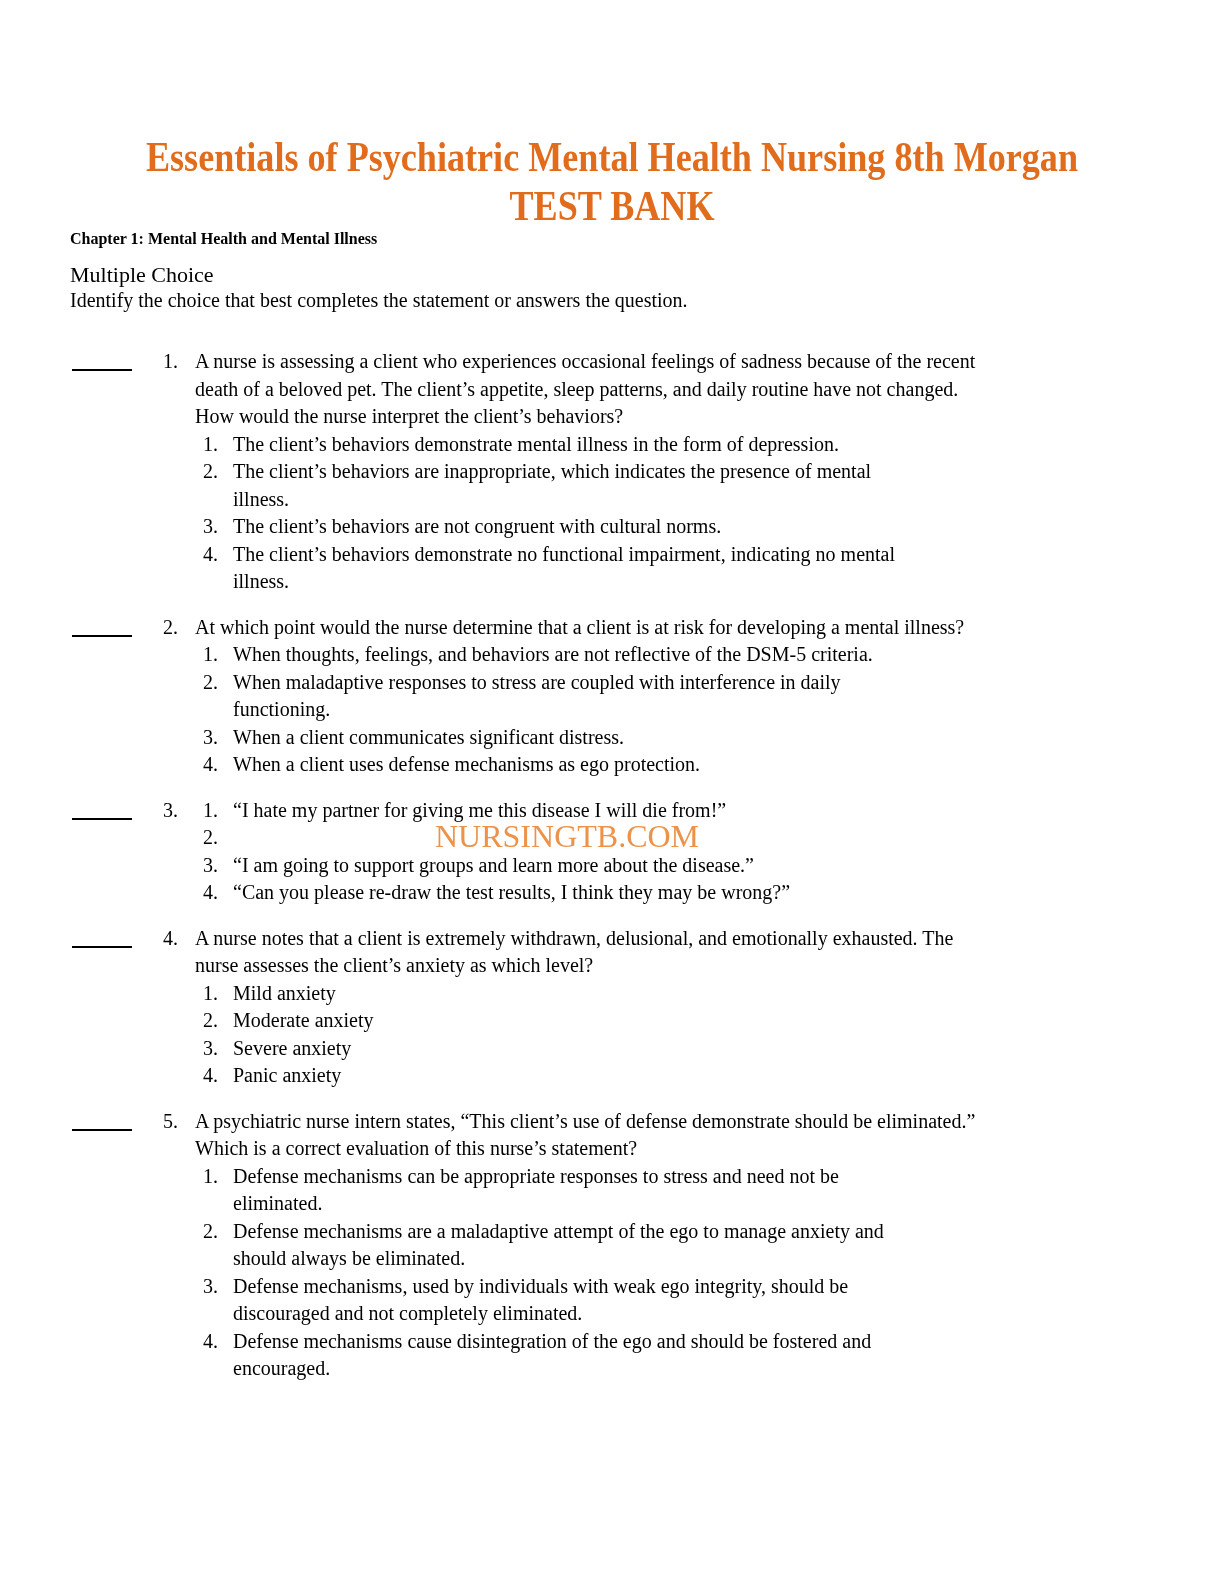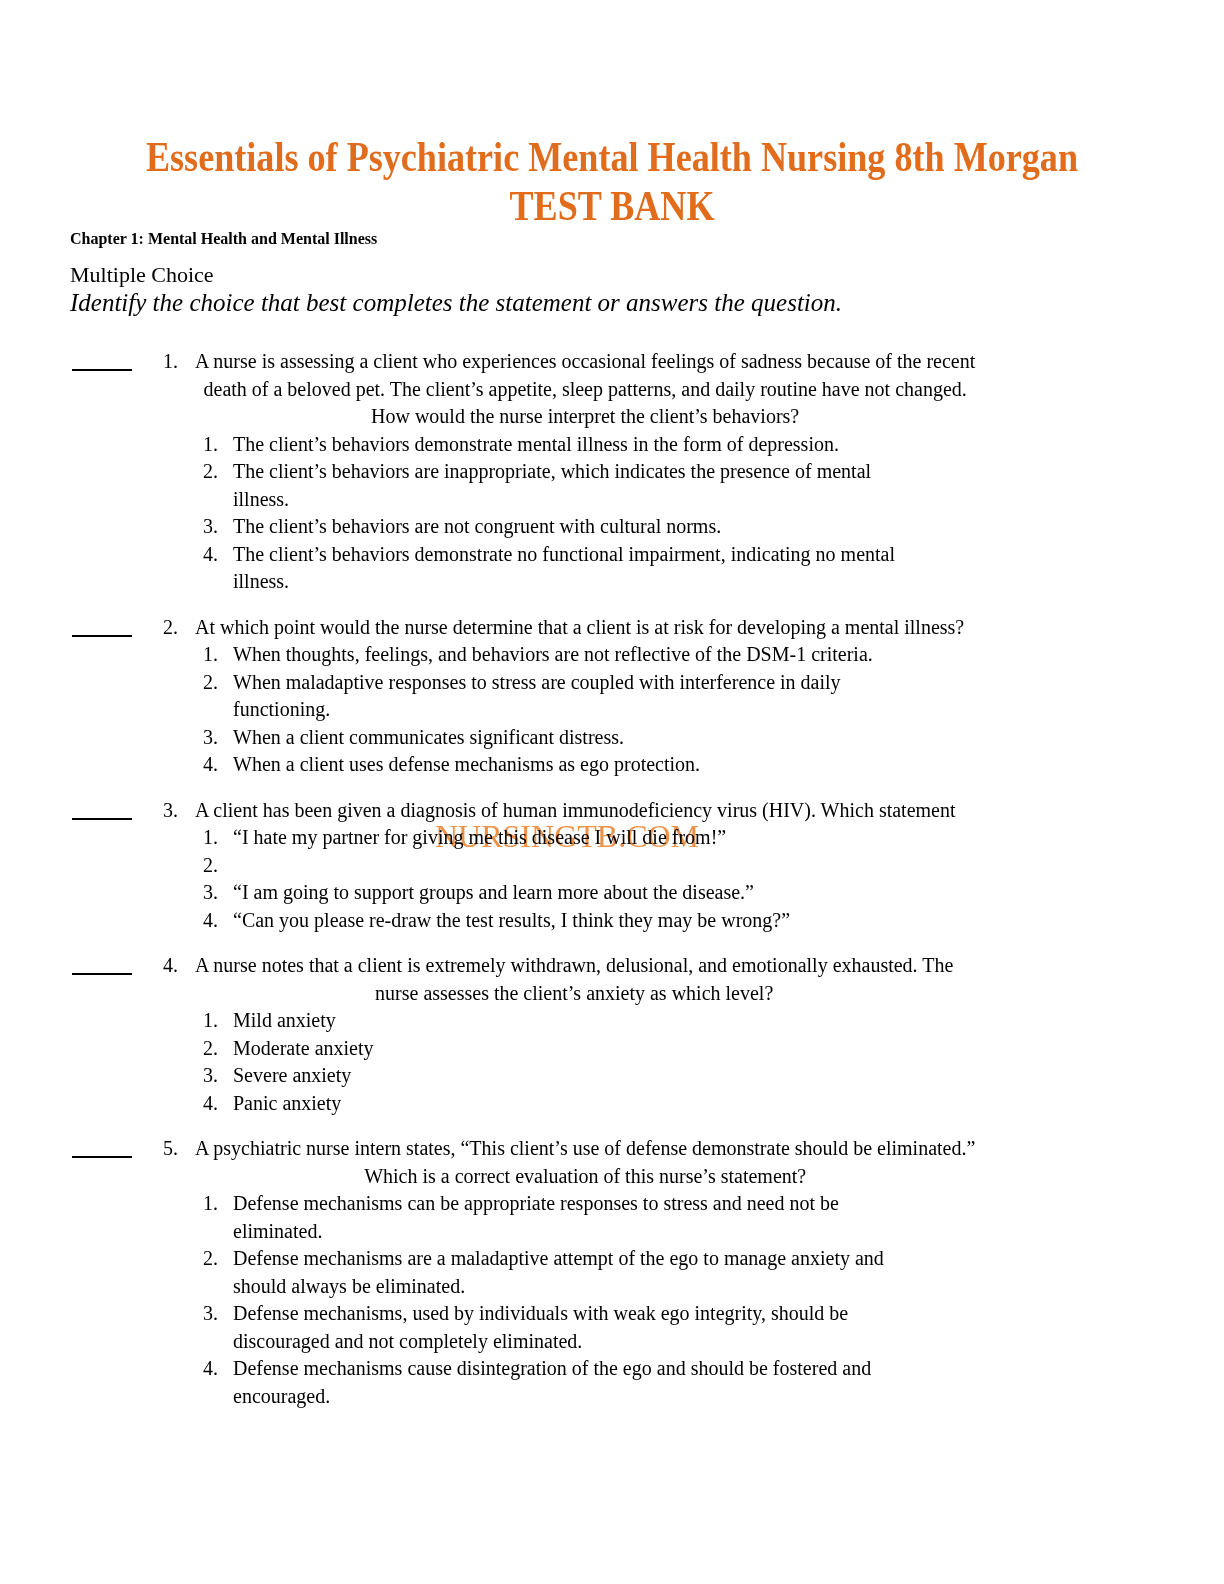--- a/index.html
+++ b/index.html
@@ -45,22 +45,21 @@
     left: 70px;
     top: 262px;
     font-size: 22px;
     font-weight: normal;
     white-space: nowrap;
   }
   .instructions {
     position: absolute;
     left: 70px;
     top: 289px;
-    font-size: 25px;
-    font-style: italic;
+    font-size: 20px;
     white-space: nowrap;
   }
   .watermark {
     position: absolute;
     left: 435px;
     top: 820px;
     font-size: 32px;
     line-height: 32px;
     color: var(--watermark-color);
     z-index: 0;
@@ -77,21 +76,21 @@
   }
   .q { display: flex; align-items: flex-start; }
   .q + .q { margin-top: 18px; }
   .blank {
     flex: 0 0 60px;
     height: 21px;
     border-bottom: 2px solid #000;
   }
   .qnum { flex: 0 0 46px; text-align: right; }
   .qbody { margin-left: 17px; min-width: 0; }
-  .qtext div { white-space: nowrap; text-align: center; }
+  .qtext div { white-space: nowrap; }
   .opts { margin-left: 8px; }
   .opt { display: flex; align-items: flex-start; }
   .onum { flex: 0 0 30px; }
   .olines div { white-space: nowrap; }
 </style>
 </head>
 <body>
 
 <div class="page">
 
@@ -152,21 +151,21 @@
       <span class="blank"></span>
       <span class="qnum">2.</span>
       <div class="qbody">
         <div class="qtext">
             <div>At which point would the nurse determine that a client is at risk for developing a mental illness?</div>
           </div>
         <div class="opts">
           <div class="opt">
             <span class="onum">1.</span>
             <div class="olines">
-                <div>When thoughts, feelings, and behaviors are not reflective of the DSM-1 criteria.</div>
+                <div>When thoughts, feelings, and behaviors are not reflective of the DSM-5 criteria.</div>
               </div>
           </div>
           <div class="opt">
             <span class="onum">2.</span>
             <div class="olines">
                 <div>When maladaptive responses to stress are coupled with interference in daily</div>
                 <div>functioning.</div>
               </div>
           </div>
           <div class="opt">
@@ -183,21 +182,20 @@
           </div>
         </div>
       </div>
     </div>
 
     <div class="q">
       <span class="blank"></span>
       <span class="qnum">3.</span>
       <div class="qbody">
         <div class="qtext">
-            <div>A client has been given a diagnosis of human immunodeficiency virus (HIV). Which statement</div>
           </div>
         <div class="opts">
           <div class="opt">
             <span class="onum">1.</span>
             <div class="olines">
                 <div>“I hate my partner for giving me this disease I will die from!”</div>
               </div>
           </div>
           <div class="opt">
             <span class="onum">2.</span>

